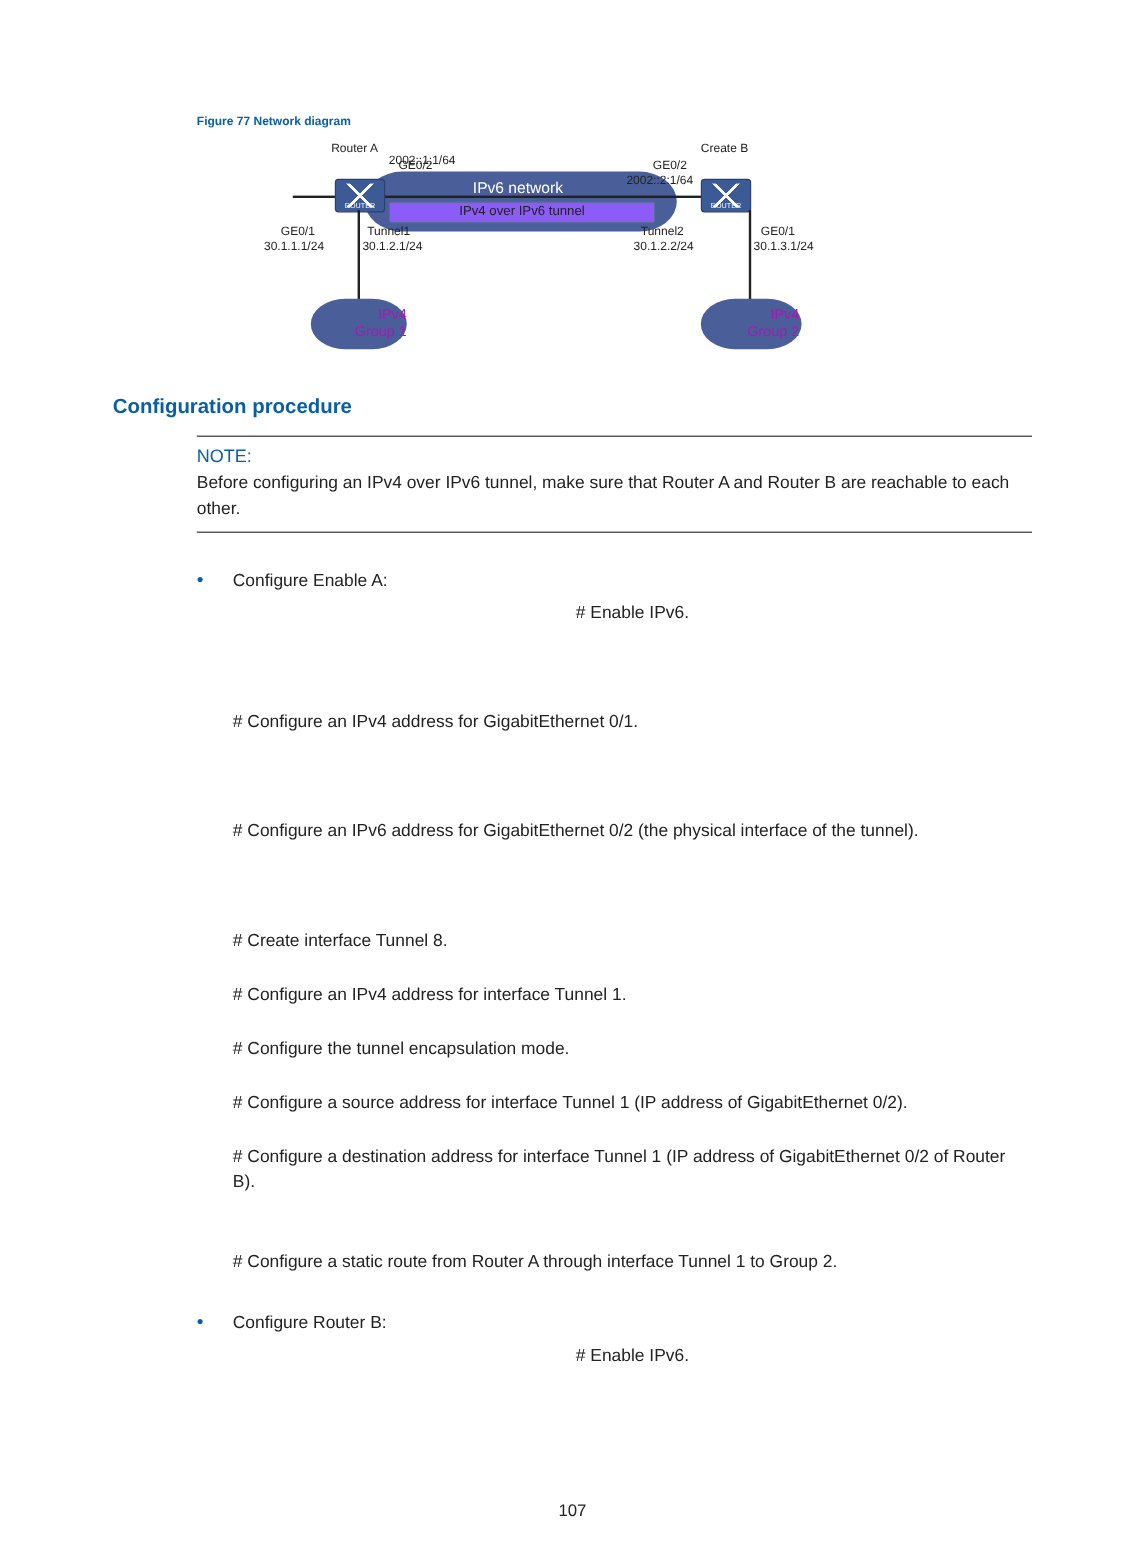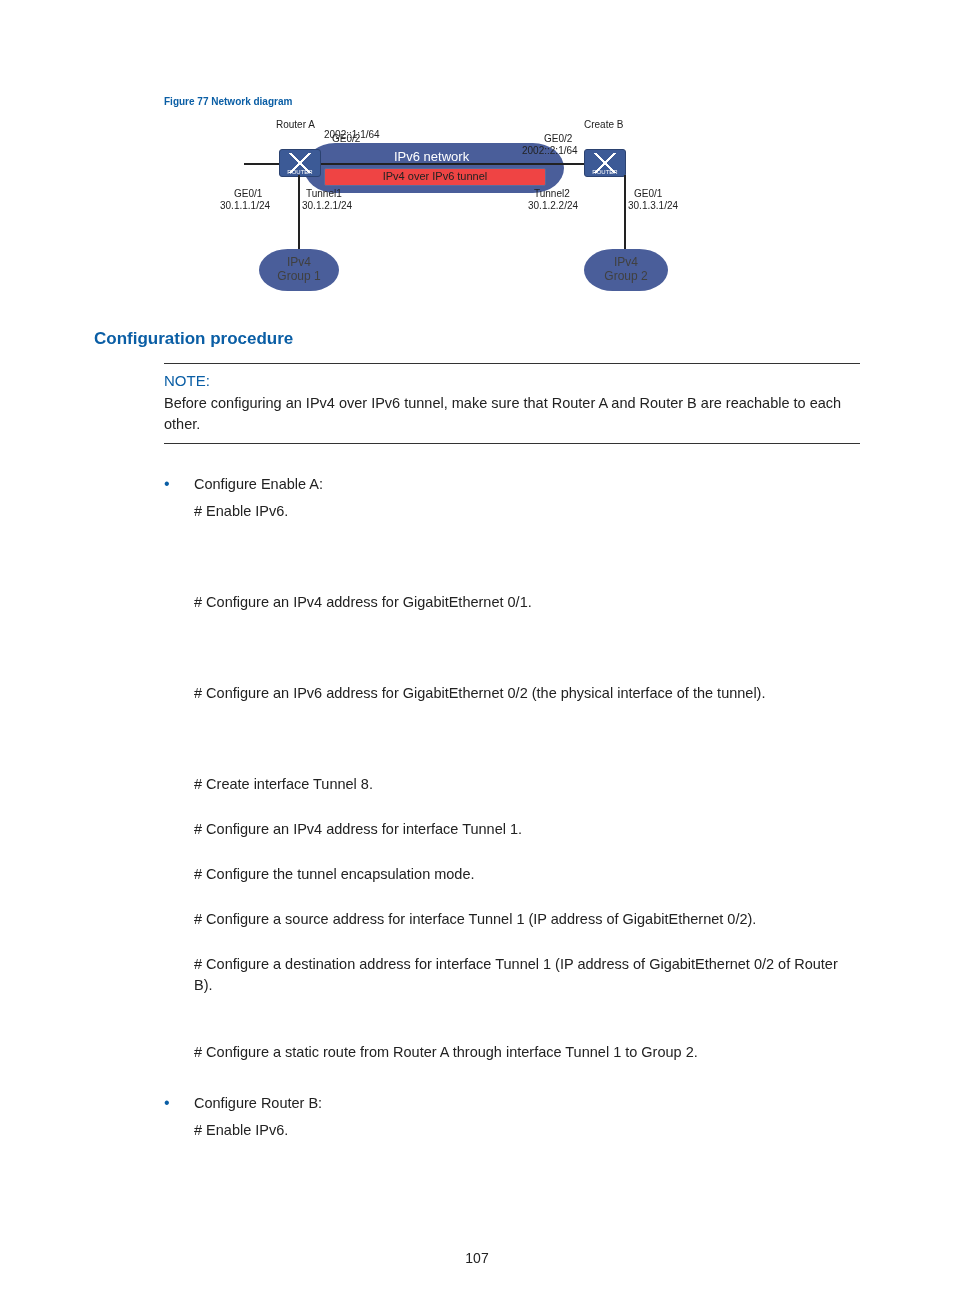--- a/index.html
+++ b/index.html
@@ -50,21 +50,21 @@
   .cloud-label-big {
     position: absolute;
     color: #fff;
     font-size: 13px;
     text-align: center;
   }
   .tunnel-box {
     position: absolute;
     left: 140px; top: 55px;
     width: 220px; height: 16px;
-    background: #ef4444;
+    background: #8b5cf6;
     border: 1px solid #5a6b9a;
     border-radius: 2px;
     font-size: 11px;
     text-align: center;
     line-height: 15px;
     color: #222;
   }
   .hline {
     position: absolute;
     height: 2px;
@@ -91,24 +91,24 @@
   }
   .router-label {
     position: absolute;
     font-size: 10px;
     line-height: 11px;
     white-space: nowrap;
     text-align: center;
   }
   .small-group {
     position: absolute;
-    color: #404040;
+    color: #a21caf;
     font-size: 12px;
     line-height: 14px;
-    text-align: center;
+    text-align: right;
     width: 80px;
   }
   .section-head {
     color: #0a5ea5;
     font-weight: 600;
     font-size: 17px;
     margin-top: 30px;
     margin-bottom: 14px;
   }
   hr.rule {
@@ -144,21 +144,21 @@
   }
   .bullet-text {
     font-size: 14.5px;
     line-height: 1.45;
   }
   .step {
     margin-left: 100px;
     font-size: 14.5px;
     line-height: 1.45;
   }
-  .gap-tiny { margin-top: 6px; }
+  .gap-tiny { margin-top: 6px; text-align: center; }
   .gap-sm { margin-top: 24px; }
   .gap-lg  { margin-top: 70px; }
   .page-num {
     position: absolute;
     bottom: 30px;
     left: 0; right: 0;
     text-align: center;
     font-size: 14px;
     color: #222;
   }

